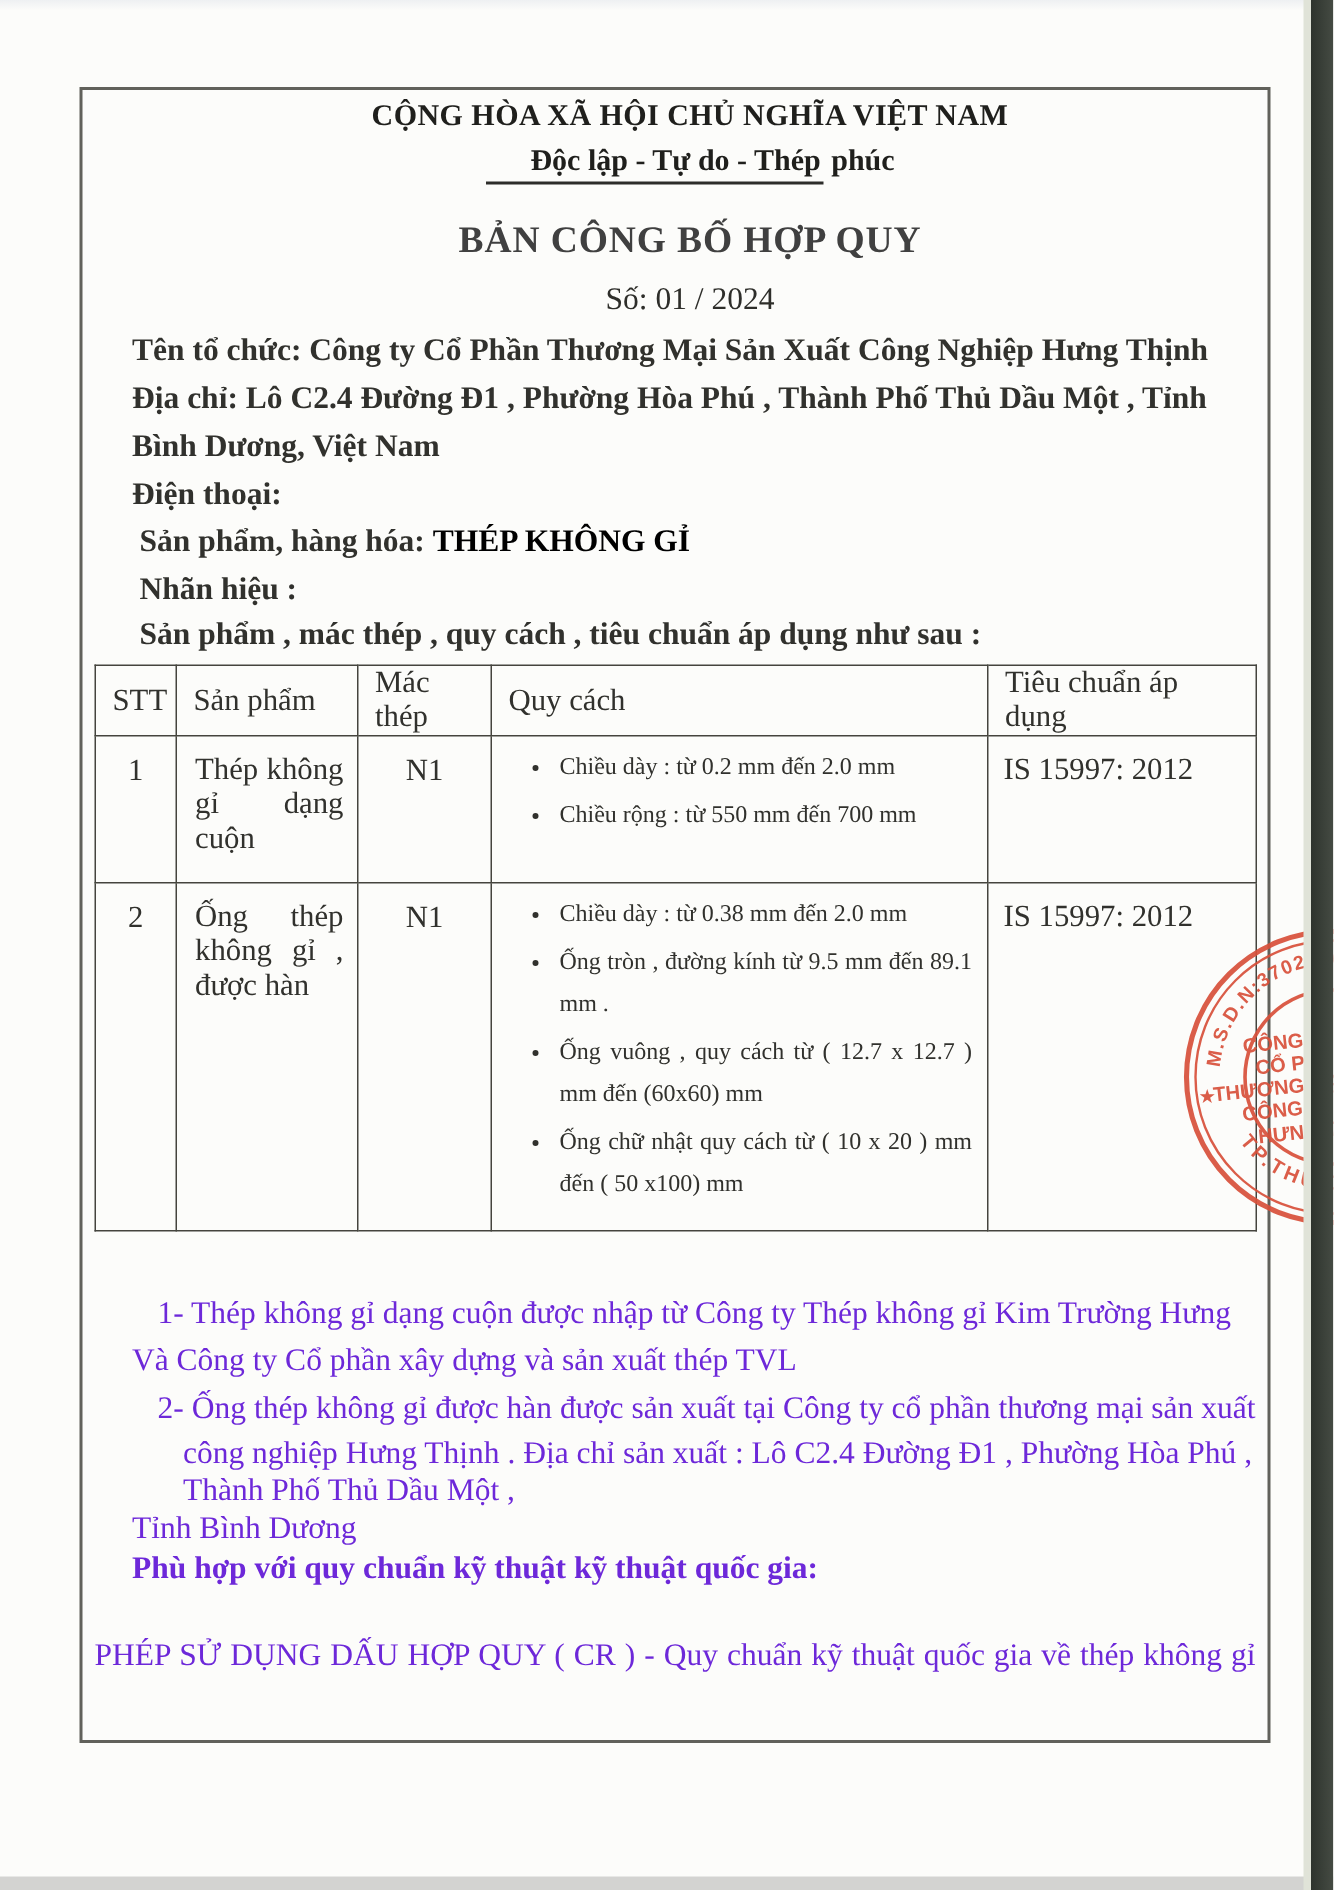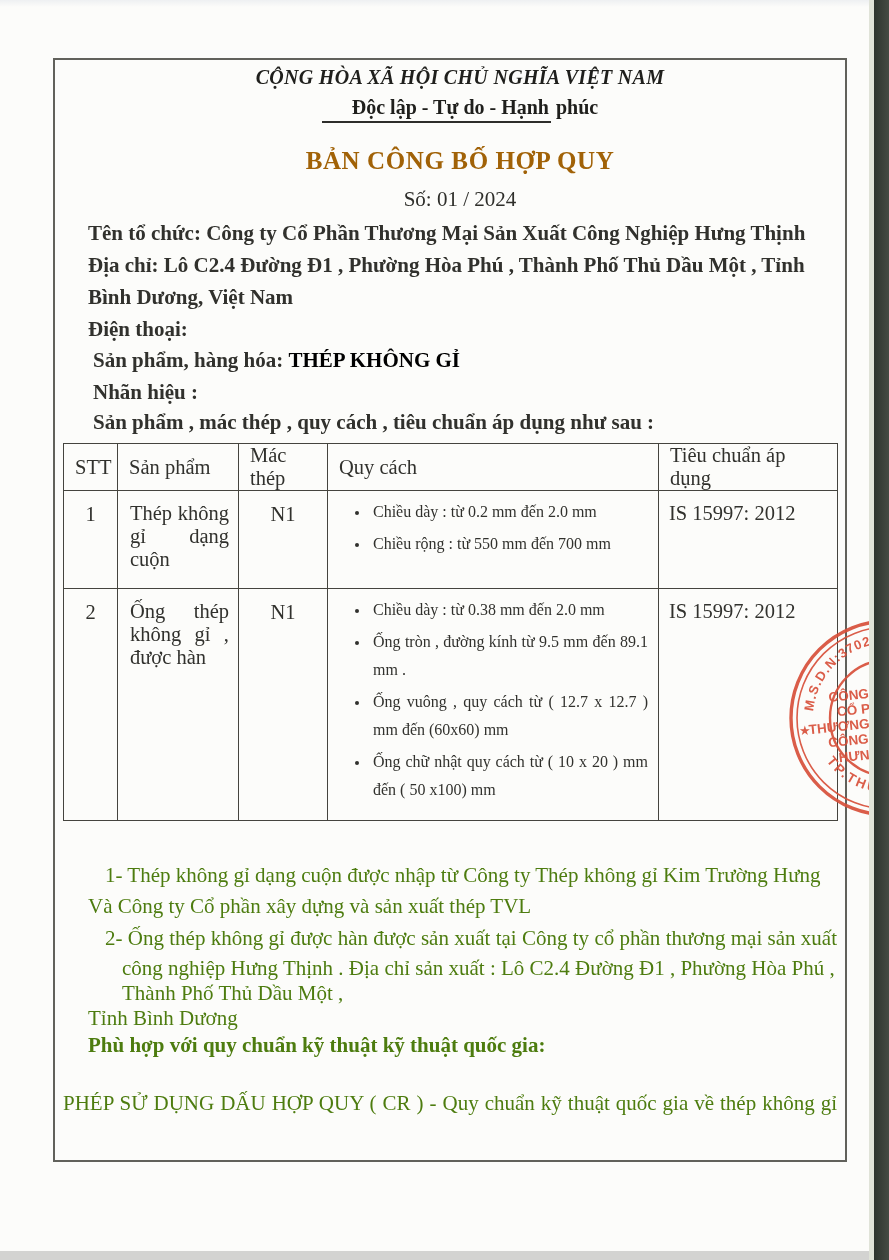--- a/index.html
+++ b/index.html
@@ -16,59 +16,59 @@
   .bottom-band { position: absolute; left: 0; top: 1251px; width: 889px; height: 9px;
     background: #d3d3d1; }
   .edge-light { position: absolute; left: 869px; top: 0; width: 5px; height: 1260px;
     background: #e0e3d8; z-index: 9; }
   .edge-dark { position: absolute; left: 874px; top: 0; width: 15px; height: 1260px;
     background: linear-gradient(90deg, #2e342e, #454b43); z-index: 10; }
   .page-border { position: absolute; left: 53px; top: 58px; width: 790px; height: 1100px;
     border: 2px solid #61615b; background: transparent; }
 
   .center-wrap { position: absolute; left: 63px; width: 794px; text-align: center; }
-  .nat-title { top: 66px; font-size: 20px; font-weight: bold; color: #1f1f1c; letter-spacing: 0.3px; font-style: italic; }
+  .nat-title { top: 66px; font-size: 20px; font-weight: bold; color: #1f1f1c; letter-spacing: 0.3px; }
   .motto-line { top: 96px; font-size: 20px; font-weight: bold; color: #1f1f1c; }
   .motto-u { border-bottom: 2.5px solid #2d2d2a; padding: 0 2px 3px 30px; }
-  .doc-title { top: 147px; font-size: 25px; font-weight: bold; color: #a16207; letter-spacing: 0.6px; }
+  .doc-title { top: 147px; font-size: 25px; font-weight: bold; color: #404040; letter-spacing: 0.6px; }
   .doc-num { top: 187px; font-size: 21px; }
 
   .line { position: absolute; font-size: 21px; line-height: 31px; color: #31312d; white-space: nowrap; font-weight: bold; }
 
   table.spec { position: absolute; left: 63px; top: 443px; width: 774px;
     border-collapse: collapse; table-layout: fixed; font-size: 20.5px; color: #31312d; padding-left: 45px; }
   table.spec th, table.spec td { border: 1.8px solid #45443e; }
   table.spec th { font-weight: normal; text-align: left; padding: 0 8px 0 11px; height: 42px; vertical-align: middle; }
   th.c, td.c { text-align: center; }
   td.stt { vertical-align: top; padding-top: 12px; text-align: center; }
   td.product { vertical-align: top; padding: 11px 9px 0 12px; text-align: justify; margin-top: 32px; }
   td.grade { vertical-align: top; padding-top: 12px; text-align: center; }
   td.specs { vertical-align: top; padding: 0; }
   td.standard { vertical-align: top; padding: 11px 6px 0 10px; }
   .cellclip { overflow: hidden; }
   ul.speclist { margin: 0; padding: 7px 10px 0 42px; list-style: disc; }
   ul.speclist li { padding-left: 3px; margin-bottom: 4px; line-height: 28px; font-size: 16px; text-align: justify; }
   ul.speclist li::marker { font-size: 13px; }
 
-  .nline { position: absolute; left: 63px; width: 774px; font-size: 21px; line-height: 30px; color: #4d7c0f; box-sizing: border-box; }
+  .nline { position: absolute; left: 63px; width: 774px; font-size: 21px; line-height: 30px; color: #6d28d9; box-sizing: border-box; }
   .jl { text-align: justify; text-align-last: justify; }
 
   .stamp { position: absolute; left: 768px; top: 598px; z-index: 5; opacity: 0.92; }
   .stamp text { font-family: "Liberation Sans", "DejaVu Sans", sans-serif; }
 </style>
 </head>
 <body>
 
 <div class="canvas">
 
   <div class="top-band"></div>
   <div class="page-border"></div>
 
   <div class="center-wrap nat-title">CỘNG HÒA XÃ HỘI CHỦ NGHĨA VIỆT NAM</div>
-  <div class="center-wrap motto-line"><span class="motto-u">Độc lập - Tự do - Hạnh</span><span> phúc</span></div>
+  <div class="center-wrap motto-line"><span class="motto-u">Độc lập - Tự do - Thép</span><span> phúc</span></div>
   <div class="center-wrap doc-title">BẢN CÔNG BỐ HỢP QUY</div>
   <div class="center-wrap doc-num">Số: 01 / 2024</div>
 
   <div class="line" style="left:88px; top:218px;">Tên tổ chức: Công ty Cổ Phần Thương Mại Sản Xuất Công Nghiệp Hưng Thịnh</div>
   <div class="line" style="left:88px; top:250px;">Địa chỉ: Lô C2.4 Đường Đ1 , Phường Hòa Phú , Thành Phố Thủ Dầu Một , Tỉnh</div>
   <div class="line" style="left:88px; top:282px;text-align:right;">Bình Dương, Việt Nam</div>
   <div class="line" style="left:88px; top:314px;">Điện thoại:</div>
   <div class="line" style="left:93px; top:345px;"><span>Sản phẩm, hàng hóa: </span><b style="color:#000000;">THÉP KHÔNG GỈ</b></div>
   <div class="line" style="left:93px; top:377px;">Nhãn hiệu :</div>
   <div class="line" style="left:93px; top:407px;">Sản phẩm , mác thép , quy cách , tiêu chuẩn áp dụng như sau :</div>

